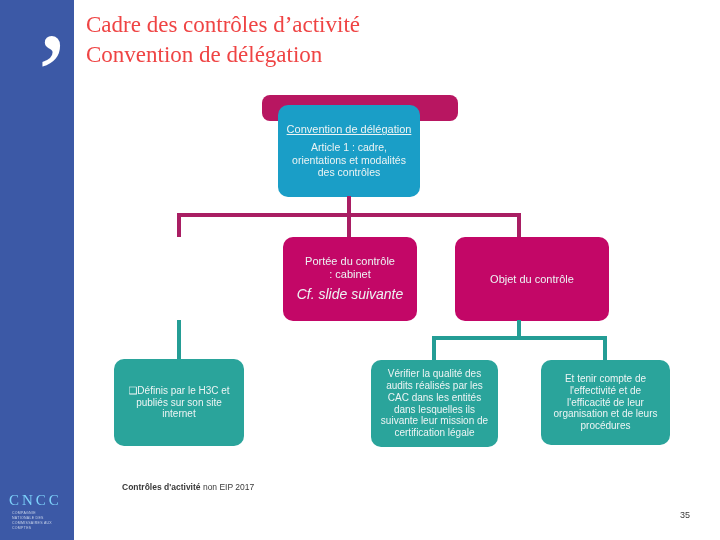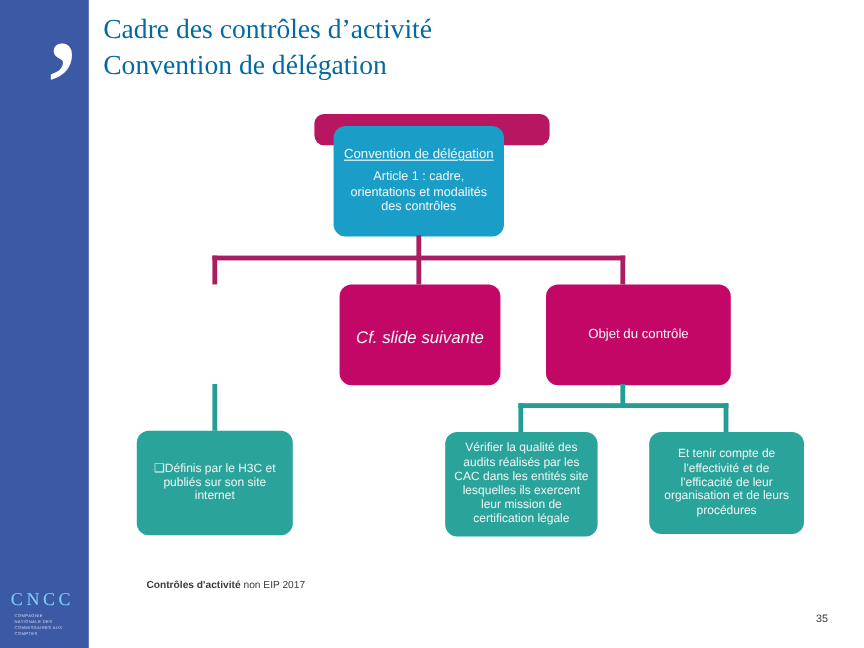--- a/index.html
+++ b/index.html
@@ -13,21 +13,21 @@
   .quote {
     position:absolute; left:38px; top:-50px; font-family:"Liberation Serif", serif;
     font-size:118px; line-height:1; color:#ffffff; user-select:none;
   }
   .cncc { position:absolute; left:9px; top:492px; color:#7dd3fc; font-family:"Liberation Serif", serif;
           font-size:15px; letter-spacing:3px; }
   .cncc-sub { position:absolute; left:12px; top:511px; color:#c9d4ea; font-size:3.5px; line-height:1.4;
               letter-spacing:.3px; }
   
   .title { position:absolute; left:86px; top:10px; font-family:"Liberation Serif", serif;
-           font-size:23px; line-height:1.3; color:#0369a1; }
+           font-size:23px; line-height:1.3; color:#ef4444; }
   
   .node {
     position:absolute; border-radius:10px; color:var(--text-light);
     display:flex; flex-direction:column; align-items:center; justify-content:center;
     text-align:center; font-size:10.5px; line-height:1.18; padding:4px 6px; box-sizing:border-box;
   }
   .node-root    { background:var(--teal-top); }
   .node-crimson { background:var(--crimson); }
   .node-teal    { background:var(--teal); font-size:10px; }
   .root-title   { font-size:11px; text-decoration:underline; margin-bottom:5px; }
@@ -73,35 +73,37 @@
   </div>
 
   <div class="line crimson" style="left:347px; top:196px; width:4px; height:19px;"></div>
   <div class="line crimson" style="left:177px; top:213px; width:344px; height:4px;"></div>
   <div class="line crimson" style="left:177px; top:213px; width:4px; height:24px;"></div>
   <div class="line crimson" style="left:347px; top:213px; width:4px; height:24px;"></div>
   <div class="line crimson" style="left:517px; top:213px; width:4px; height:24px;"></div>
 
 
   <div class="node node-crimson" style="left:283px; top:237px; width:134px; height:84px;">
+    <div class="pre" style="font-size:11px;">Portée du contrôle
+: cabinet</div>
     <div class="node-note">Cf. slide suivante</div>
   </div>
 
   <div class="node node-crimson" style="left:455px; top:237px; width:154px; height:84px; font-size:11px;">Objet du contrôle</div>
 
   <div class="line teal" style="left:177px; top:320px; width:4px; height:39px;"></div>
   <div class="line teal" style="left:517px; top:320px; width:4px; height:20px;"></div>
   <div class="line teal" style="left:432px; top:336px; width:175px; height:4px;"></div>
   <div class="line teal" style="left:432px; top:336px; width:4px; height:24px;"></div>
   <div class="line teal" style="left:603px; top:336px; width:4px; height:24px;"></div>
 
   <div class="node node-teal" style="left:114px; top:359px; width:130px; height:87px;">
     <p class="bullet-para"><span>❑</span><span>Définis par le H3C et publiés sur son site internet</span></p>
   </div>
 
-  <div class="node node-teal" style="left:371px; top:360px; width:127px; height:87px;">Vérifier la qualité des audits réalisés par les CAC dans les entités site lesquelles ils exercent leur mission de certification légale</div>
+  <div class="node node-teal" style="left:371px; top:360px; width:127px; height:87px;">Vérifier la qualité des audits réalisés par les CAC dans les entités dans lesquelles ils suivante leur mission de certification légale</div>
 
   <div class="node node-teal" style="left:541px; top:360px; width:129px; height:85px;">Et tenir compte de l'effectivité et de l'efficacité de leur organisation et de leurs procédures</div>
 
   <div class="footer-text"><span class="b">Contrôles d'activité</span><span> non EIP 2017</span></div>
   <div class="page-number">35</div>
 
 </div>
 
 </body></html>

